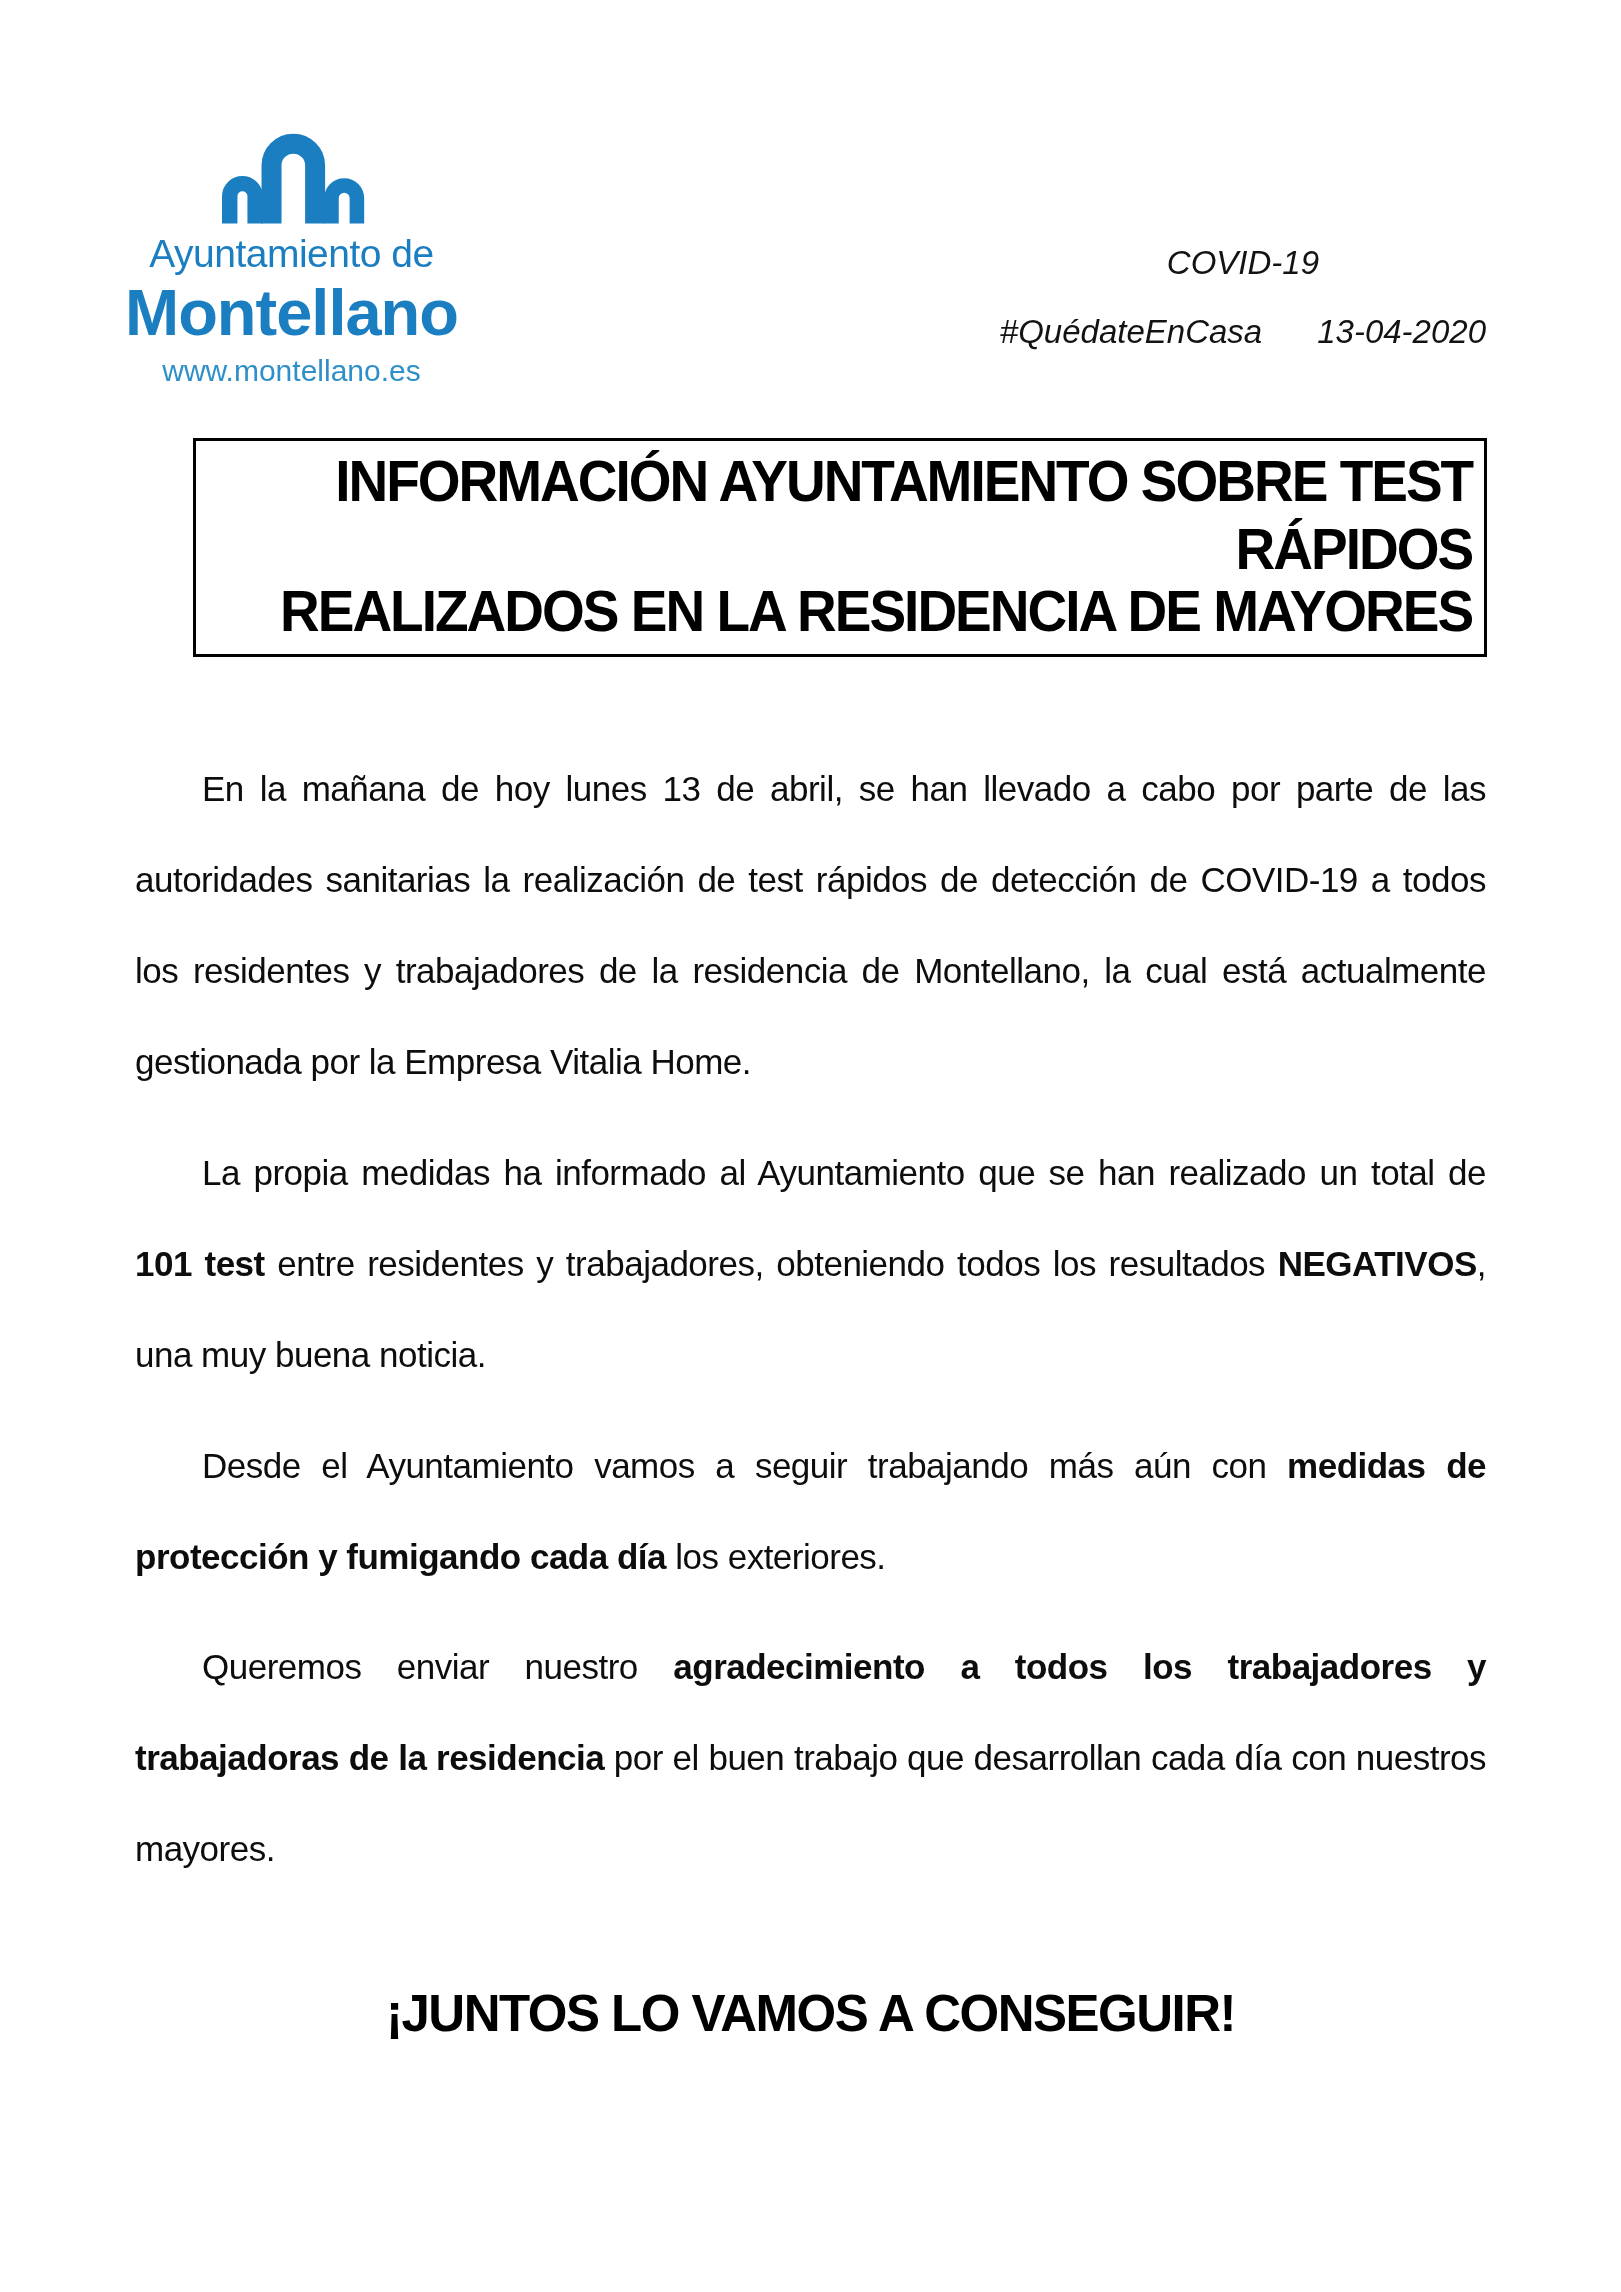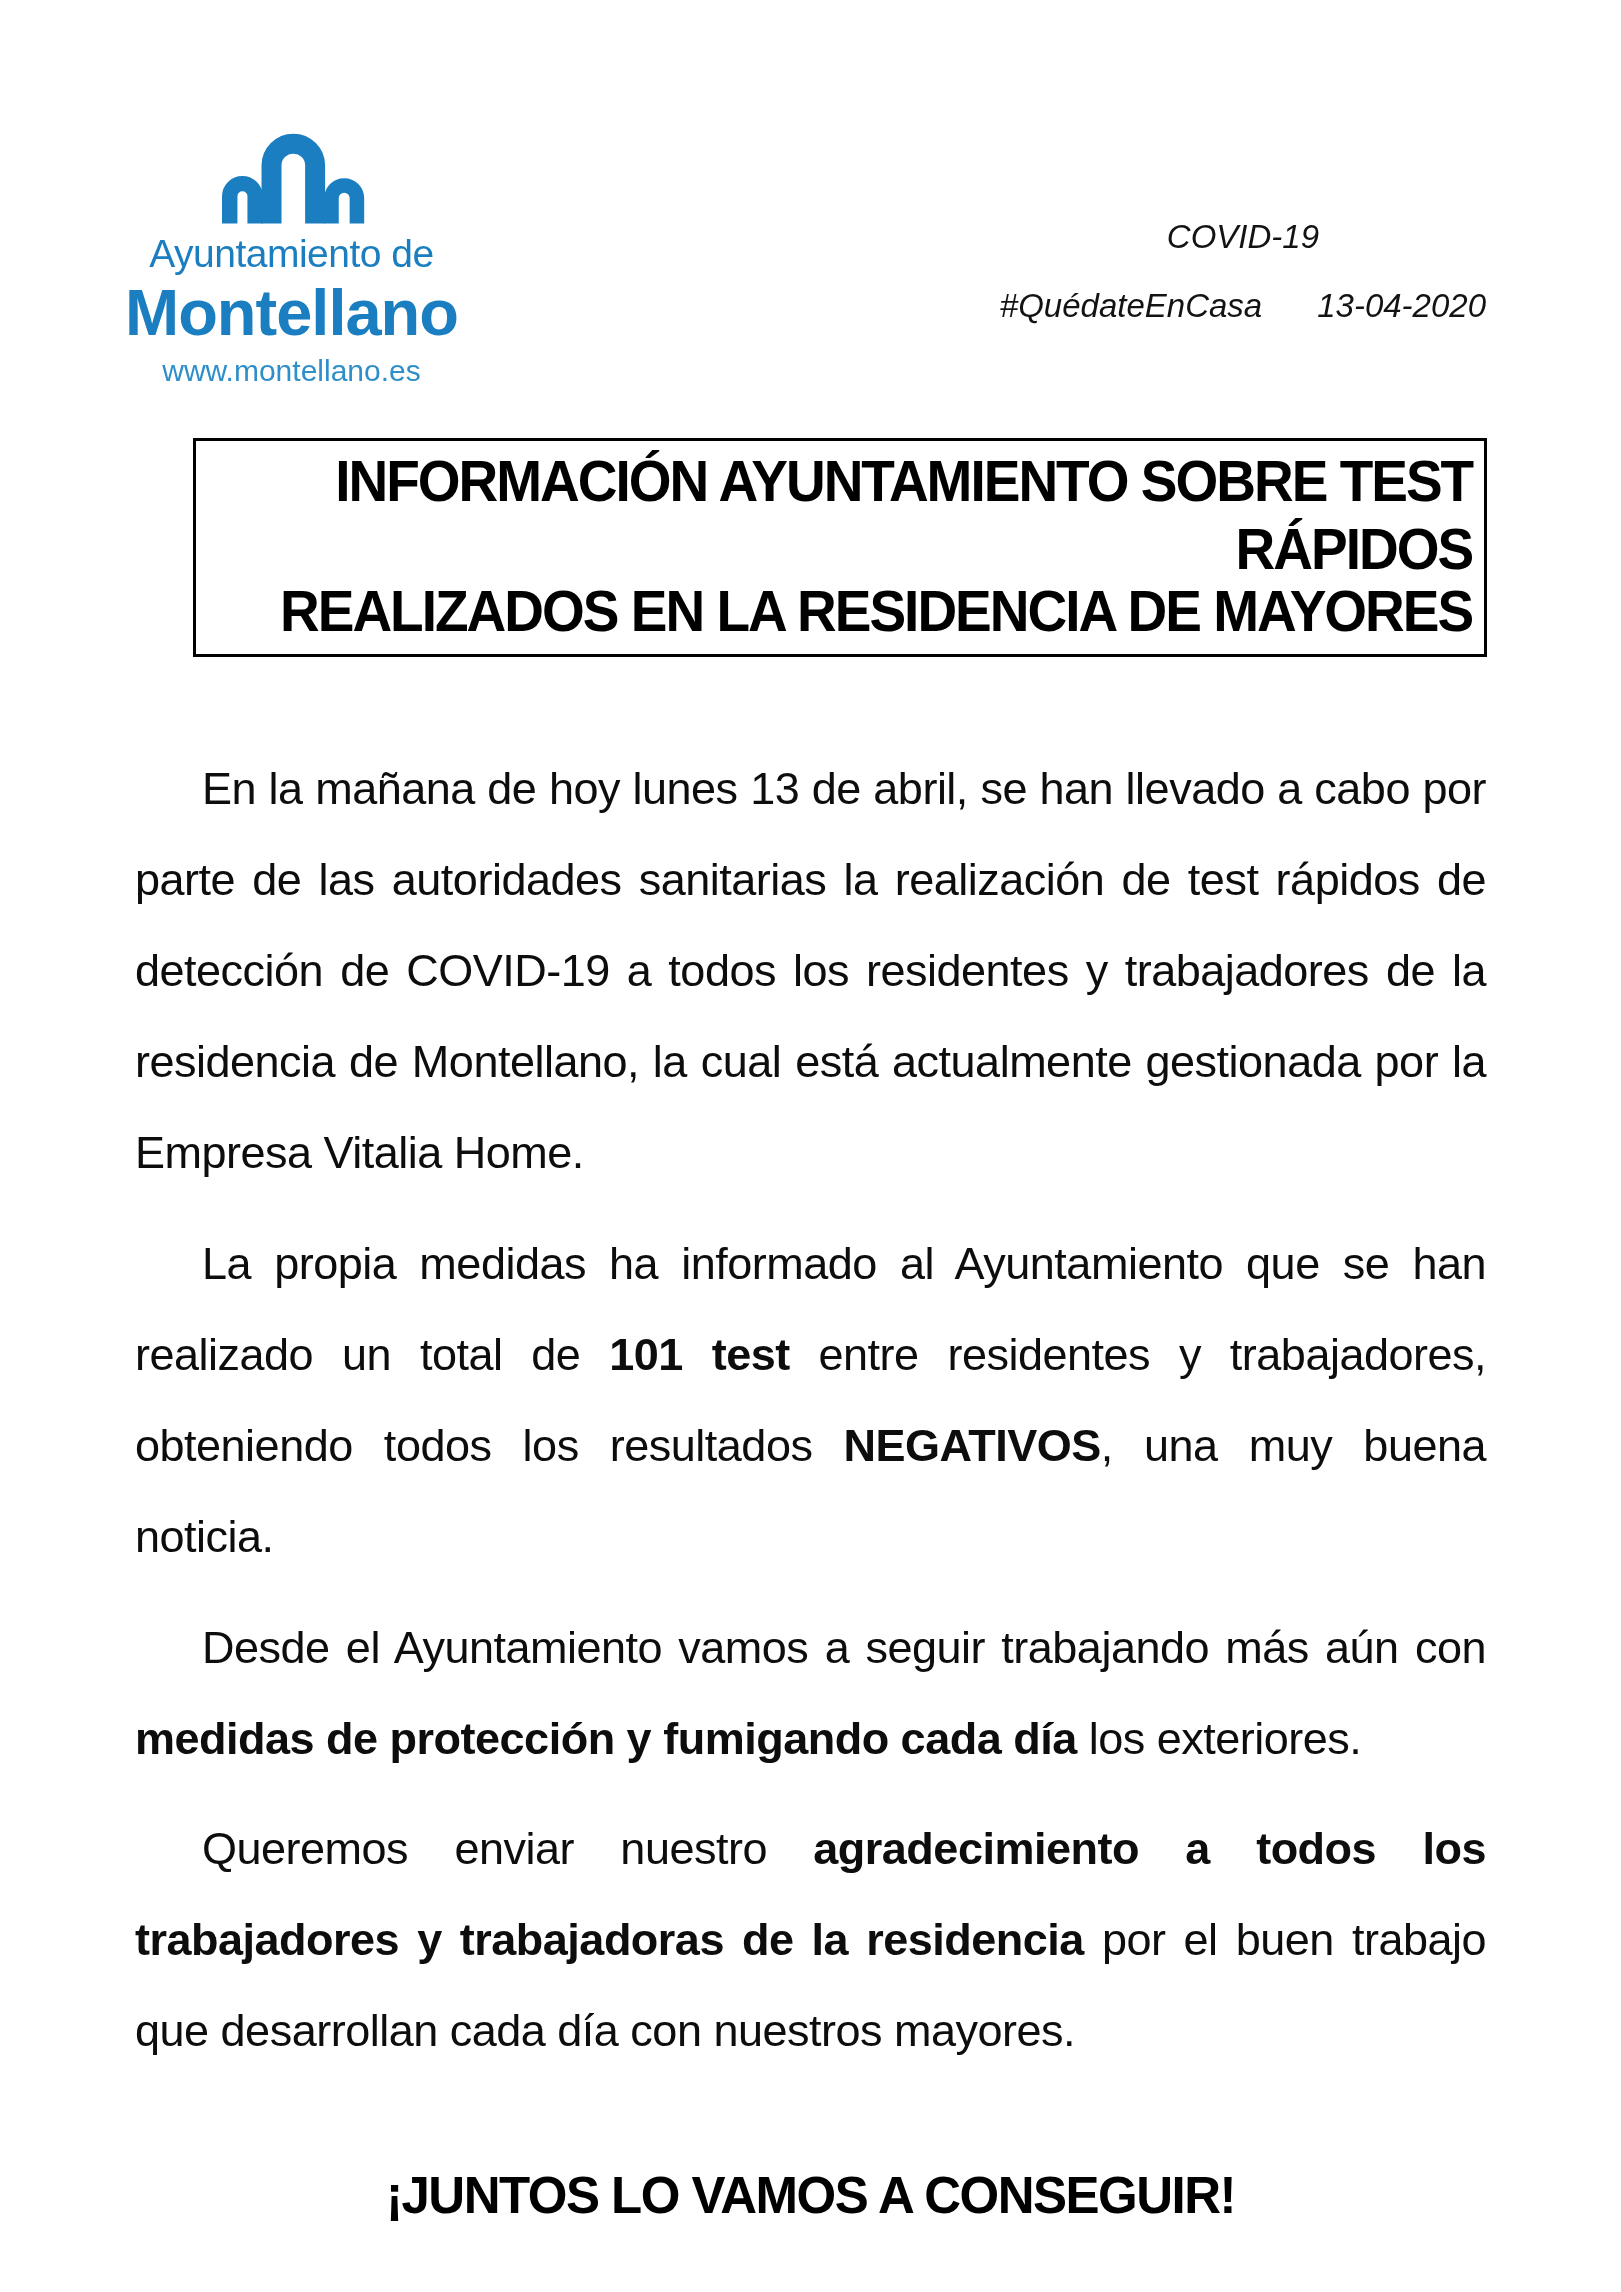--- a/index.html
+++ b/index.html
@@ -9,21 +9,21 @@
     width: 1621px;
     height: 2293px;
     margin: 0 auto;
     background: #ffffff;
     color: #111111;
     font-family: "Liberation Sans", sans-serif;
     padding: 116px 135px 0 135px;
     overflow: hidden;
   }
   
-  .header { display: flex; justify-content: space-between; align-items: flex-start; }
+  .header { display: flex; justify-content: space-between; align-items: center; }
   .logo {
     display: flex; flex-direction: column; align-items: center;
     margin-left: -54px; width: 421px; text-align: center;
   }
   .logo-icon { margin-bottom: 5.9px; }
   .logo-prefix {
     font-size: 39px; line-height: 47px; color: #1b7ec1; letter-spacing: -0.5px;
   }
   .logo-name {
     font-size: 65px; line-height: 71px; font-weight: bold; color: #1b7ec1; letter-spacing: -1px;
@@ -52,21 +52,21 @@
     font-weight: bold;
     font-size: 55px;
     line-height: 64px;
     letter-spacing: -2px;
     color: #000000;
     transform: scaleY(1.05);
   }
   
   .body-text { margin-top: 86px; }
   .para {
-    font-size: 45px;
+    font-size: 35px;
     line-height: 91px;
     letter-spacing: -0.5px;
     text-align: justify;
     text-indent: 67px;
     color: #0d0d0d;
     margin-bottom: 19.6px;
   }
   .para b { letter-spacing: -0.5px; }
   .closing {
     margin-top: 90px;

